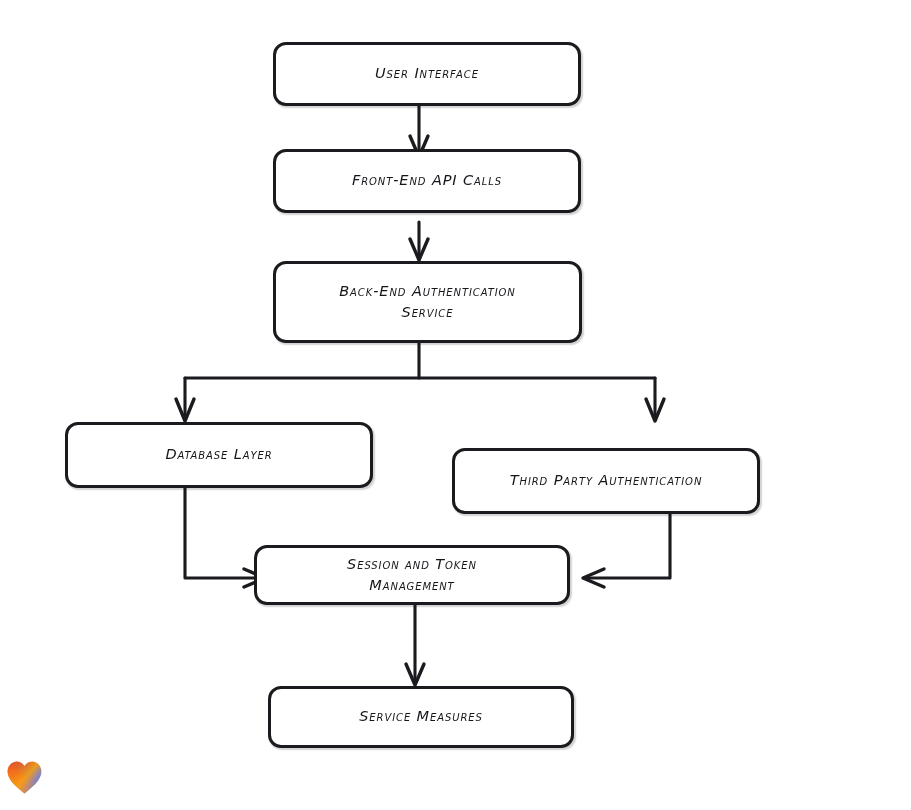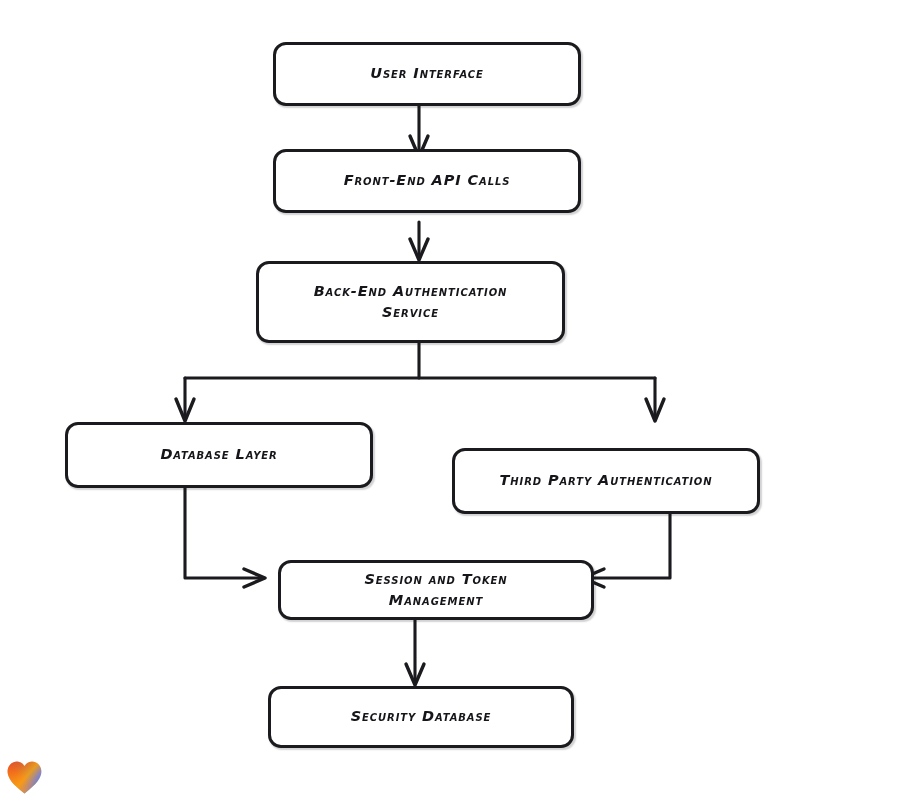--- a/index.html
+++ b/index.html
@@ -30,21 +30,21 @@
     display: flex;
     align-items: center;
     justify-content: center;
     text-align: center;
     box-shadow: 1.5px 2px 1.5px rgba(30,30,30,0.20);
   }
   .node-label {
     font-family: "DejaVu Sans", sans-serif;
     font-variant: small-caps;
     font-style: italic;
-    font-weight: 700;
+    font-weight: 400;
     font-size: 14.5px;
     letter-spacing: 0.9px;
     line-height: 1.45;
     color: #15151a;
     white-space: pre-line;
     padding: 0 10px;
     user-select: none;
   }
 </style>
 </head>
@@ -117,33 +117,33 @@
 </svg>
 
 <div class="node" style="left:273px; top:42px; width:308px; height:64px;">
   <span class="node-label">User Interface</span>
 </div>
 
 <div class="node" style="left:273px; top:149px; width:308px; height:64px;">
   <span class="node-label">Front-End API Calls</span>
 </div>
 
-<div class="node" style="left:256px; top:261px; width:309px; height:82px;">
+<div class="node" style="left:273px; top:261px; width:309px; height:82px;">
   <span class="node-label">Back-End Authentication
 Service</span>
 </div>
 
 <div class="node" style="left:65px; top:422px; width:308px; height:66px;">
   <span class="node-label">Database Layer</span>
 </div>
 
 <div class="node" style="left:452px; top:422px; width:308px; height:66px;margin-top:26px;">
   <span class="node-label">Third Party Authentication</span>
 </div>
 
-<div class="node" style="left:278px; top:545px; width:316px; height:60px;margin-top:15px;">
+<div class="node" style="left:254px; top:545px; width:316px; height:60px;">
   <span class="node-label">Session and Token
 Management</span>
 </div>
 
 <div class="node" style="left:268px; top:686px; width:306px; height:62px;">
-  <span class="node-label">Security Database</span>
+  <span class="node-label">Service Measures</span>
 </div>
 
 </body></html>

